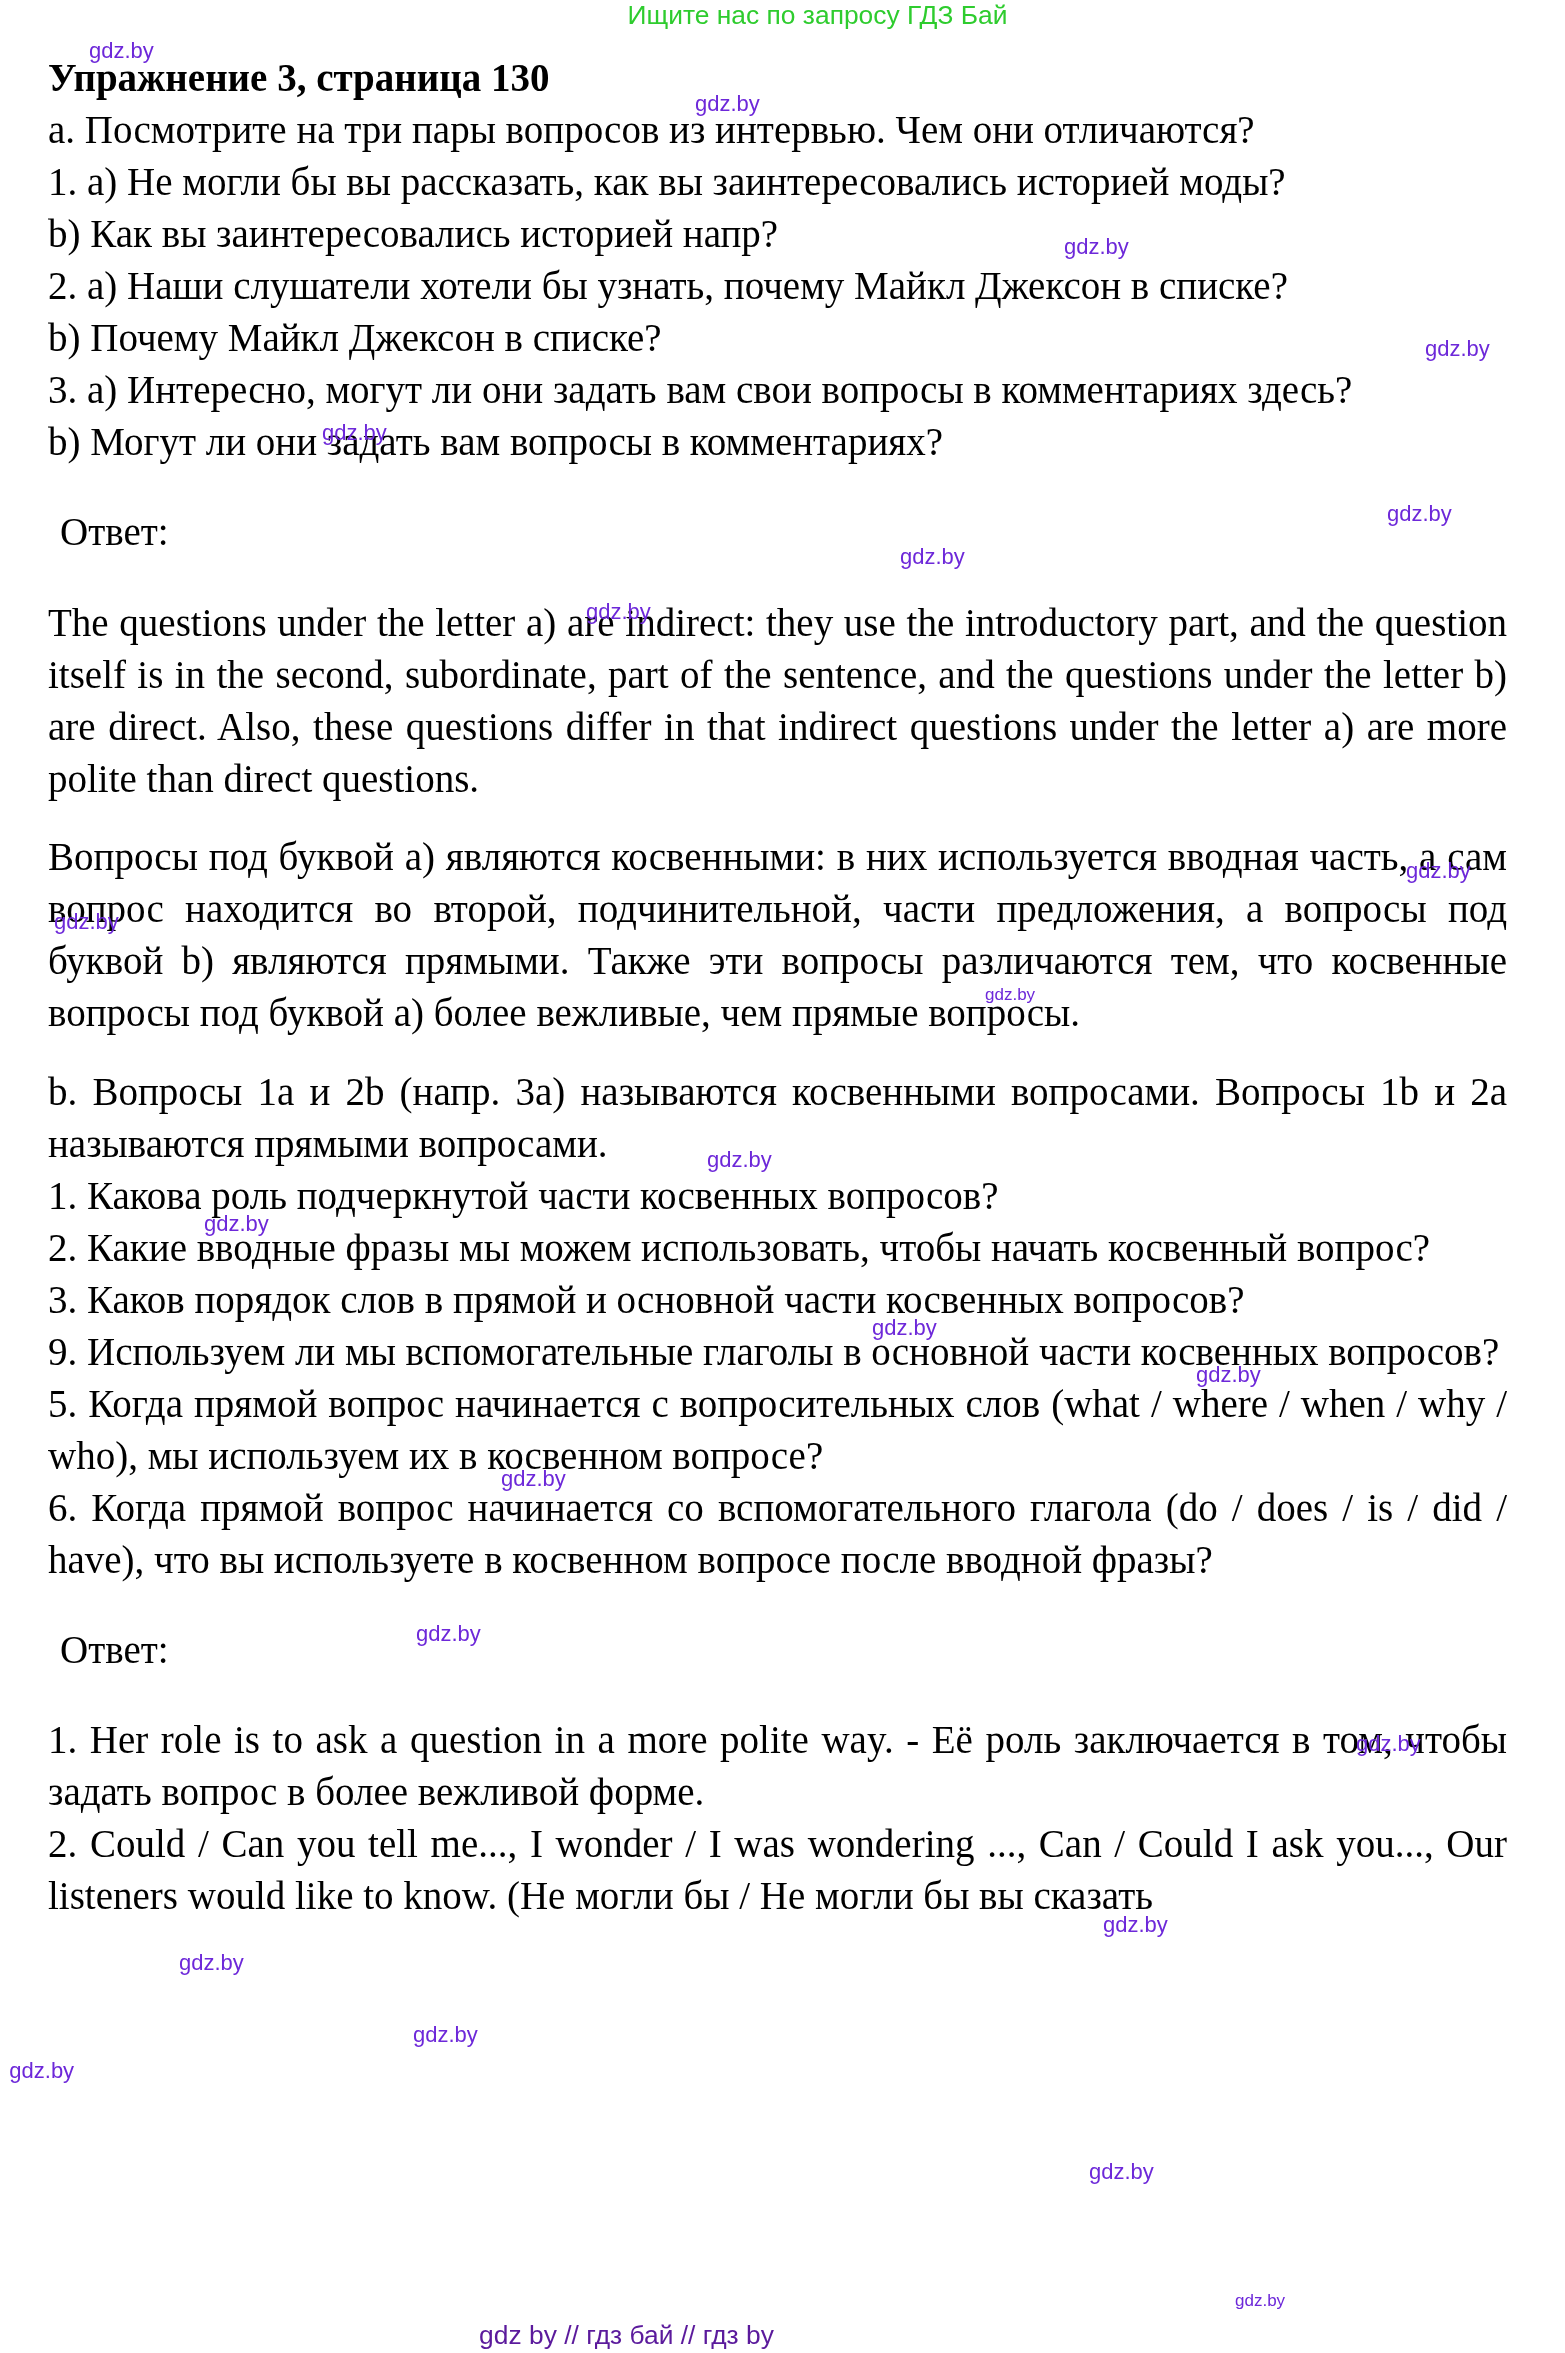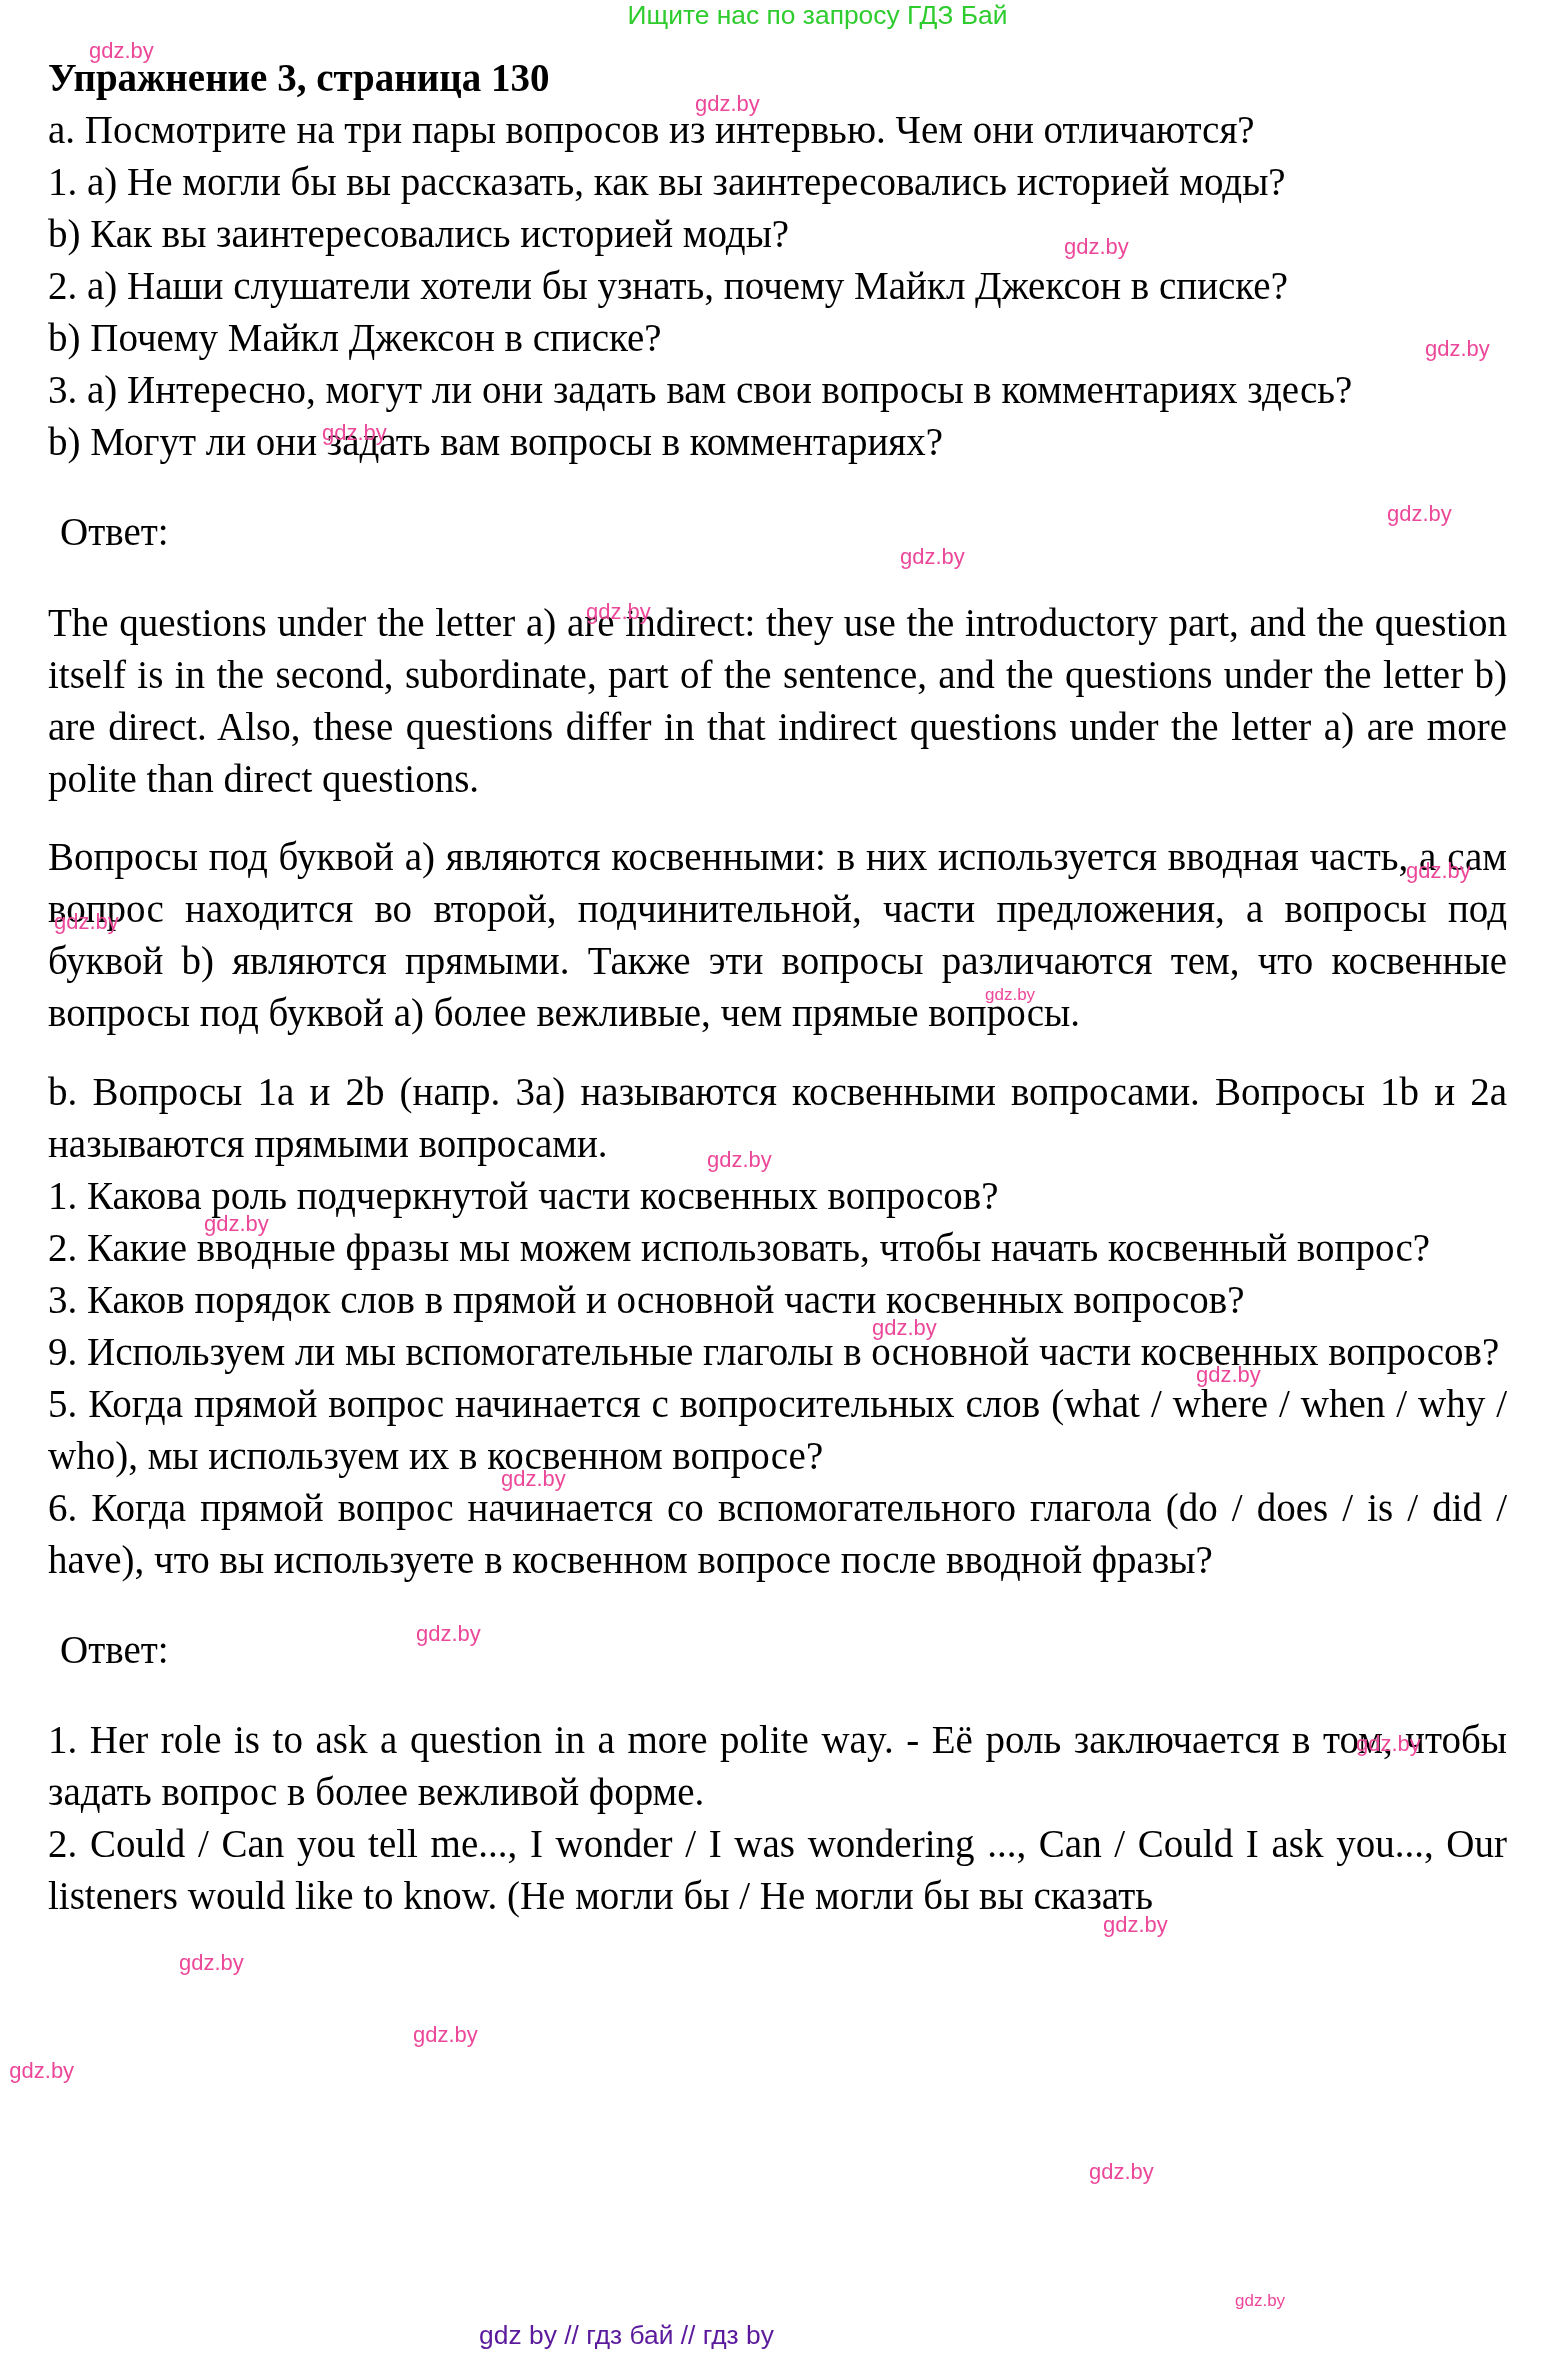--- a/index.html
+++ b/index.html
@@ -31,33 +31,33 @@
   }
   .line {
     font-size: 39px; line-height: 52px; margin: 0; text-align: justify;
   }
   .para { font-size: 39px; line-height: 52px; margin: 0; text-align: justify; }
   .gap-small { height: 26.4px; }
   .answer-label { font-size: 39px; line-height: 52px; margin: 12px; }
   .wm {
     position: absolute;
     font-family: "Liberation Sans", "DejaVu Sans", sans-serif;
-    font-size: 22px; line-height: 23px; color: #ec4899;
+    font-size: 22px; line-height: 23px; color: #6d28d9;
   }
 </style>
 </head>
 <body>
 
 <div class="top-banner" style="color:#2ecc2e;margin-left:35px;">Ищите нас по запросу ГДЗ Бай</div>
 
 <div class="content">
   <p class="title">Упражнение 3, страница 130</p>
   <p class="line">a. Посмотрите на три пары вопросов из интервью. Чем они отличаются?</p>
   <p class="line">1. a) Не могли бы вы рассказать, как вы заинтересовались историей моды?</p>
-  <p class="line">b) Как вы заинтересовались историей моды?</p>
+  <p class="line">b) Как вы заинтересовались историей напр?</p>
   <p class="line">2. a) Наши слушатели хотели бы узнать, почему Майкл Джексон в списке?</p>
   <p class="line">b) Почему Майкл Джексон в списке?</p>
   <p class="para">3. a) Интересно, могут ли они задать вам свои вопросы в комментариях здесь?</p>
   <p class="line">b) Могут ли они задать вам вопросы в комментариях?</p>
   <div class="gap-small"></div>
   <p class="answer-label">Ответ:</p>
   <div class="gap-small"></div>
   <p class="para">The questions under the letter a) are indirect: they use the introductory part, and the question itself is in the second, subordinate, part of the sentence, and the questions under the letter b) are direct. Also, these questions differ in that indirect questions under the letter a) are more polite than direct questions.</p>
   <div class="gap-small"></div>
   <p class="para">Вопросы под буквой a) являются косвенными: в них используется вводная часть, а сам вопрос находится во второй, подчинительной, части предложения, а вопросы под буквой b) являются прямыми. Также эти вопросы различаются тем, что косвенные вопросы под буквой a) более вежливые, чем прямые вопросы.</p>

